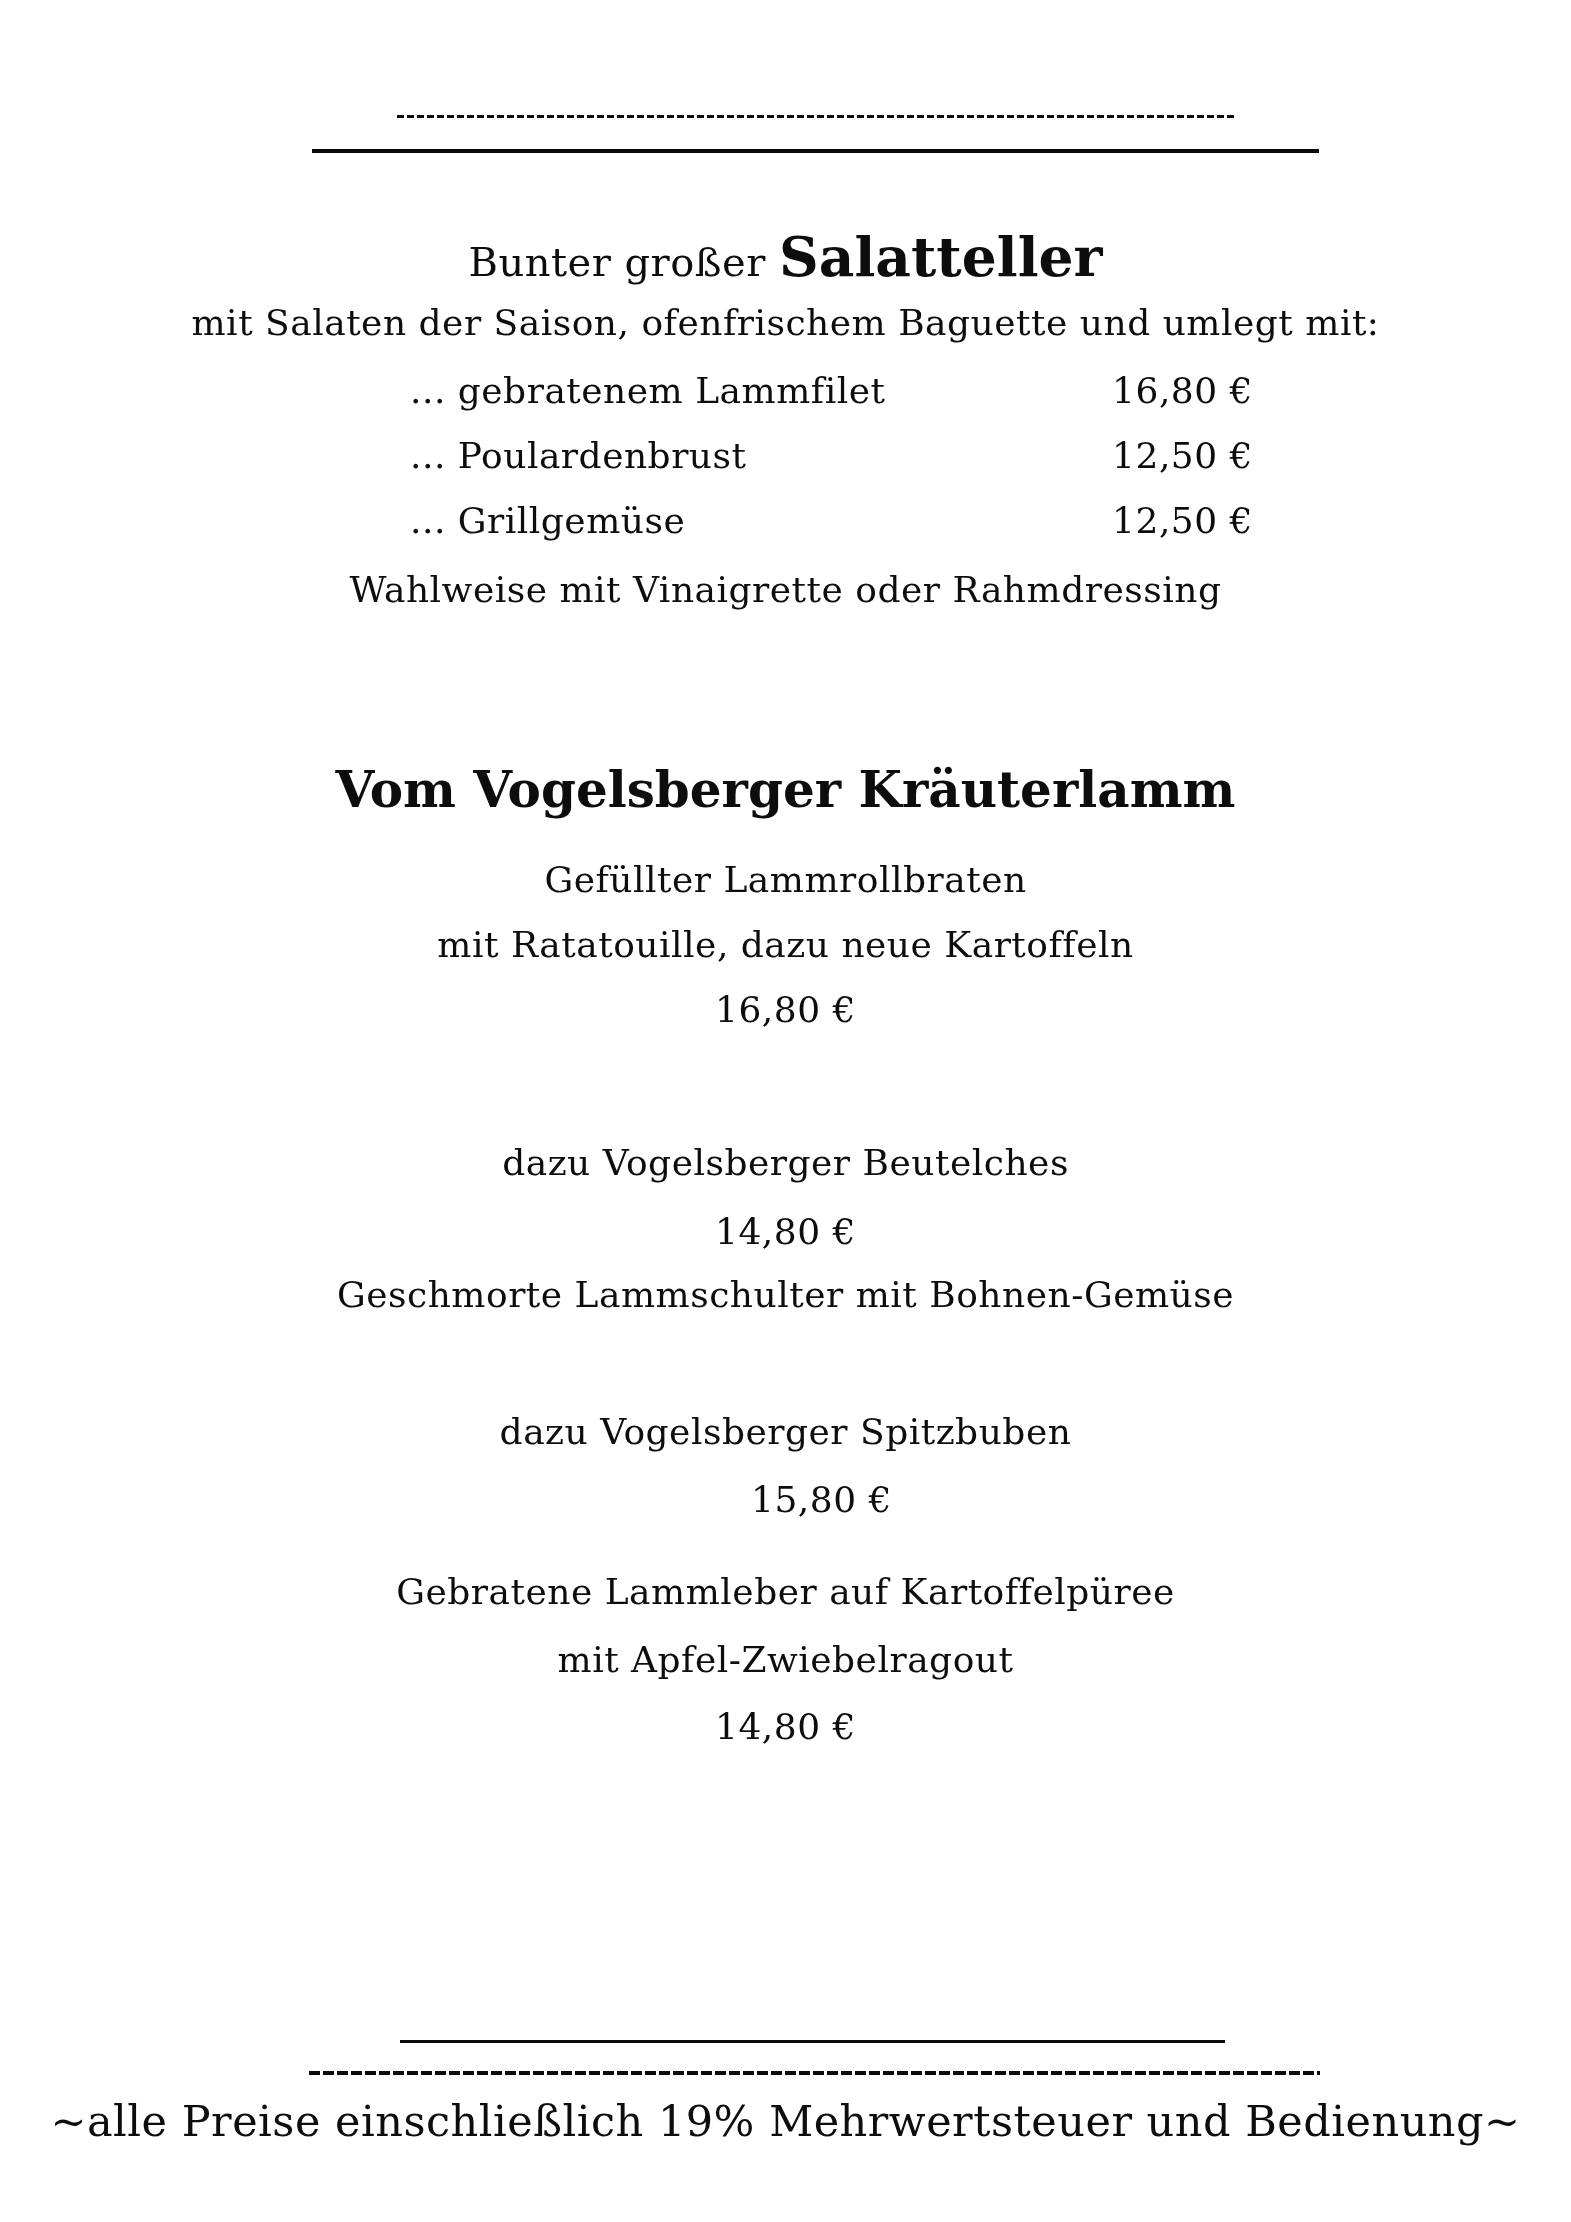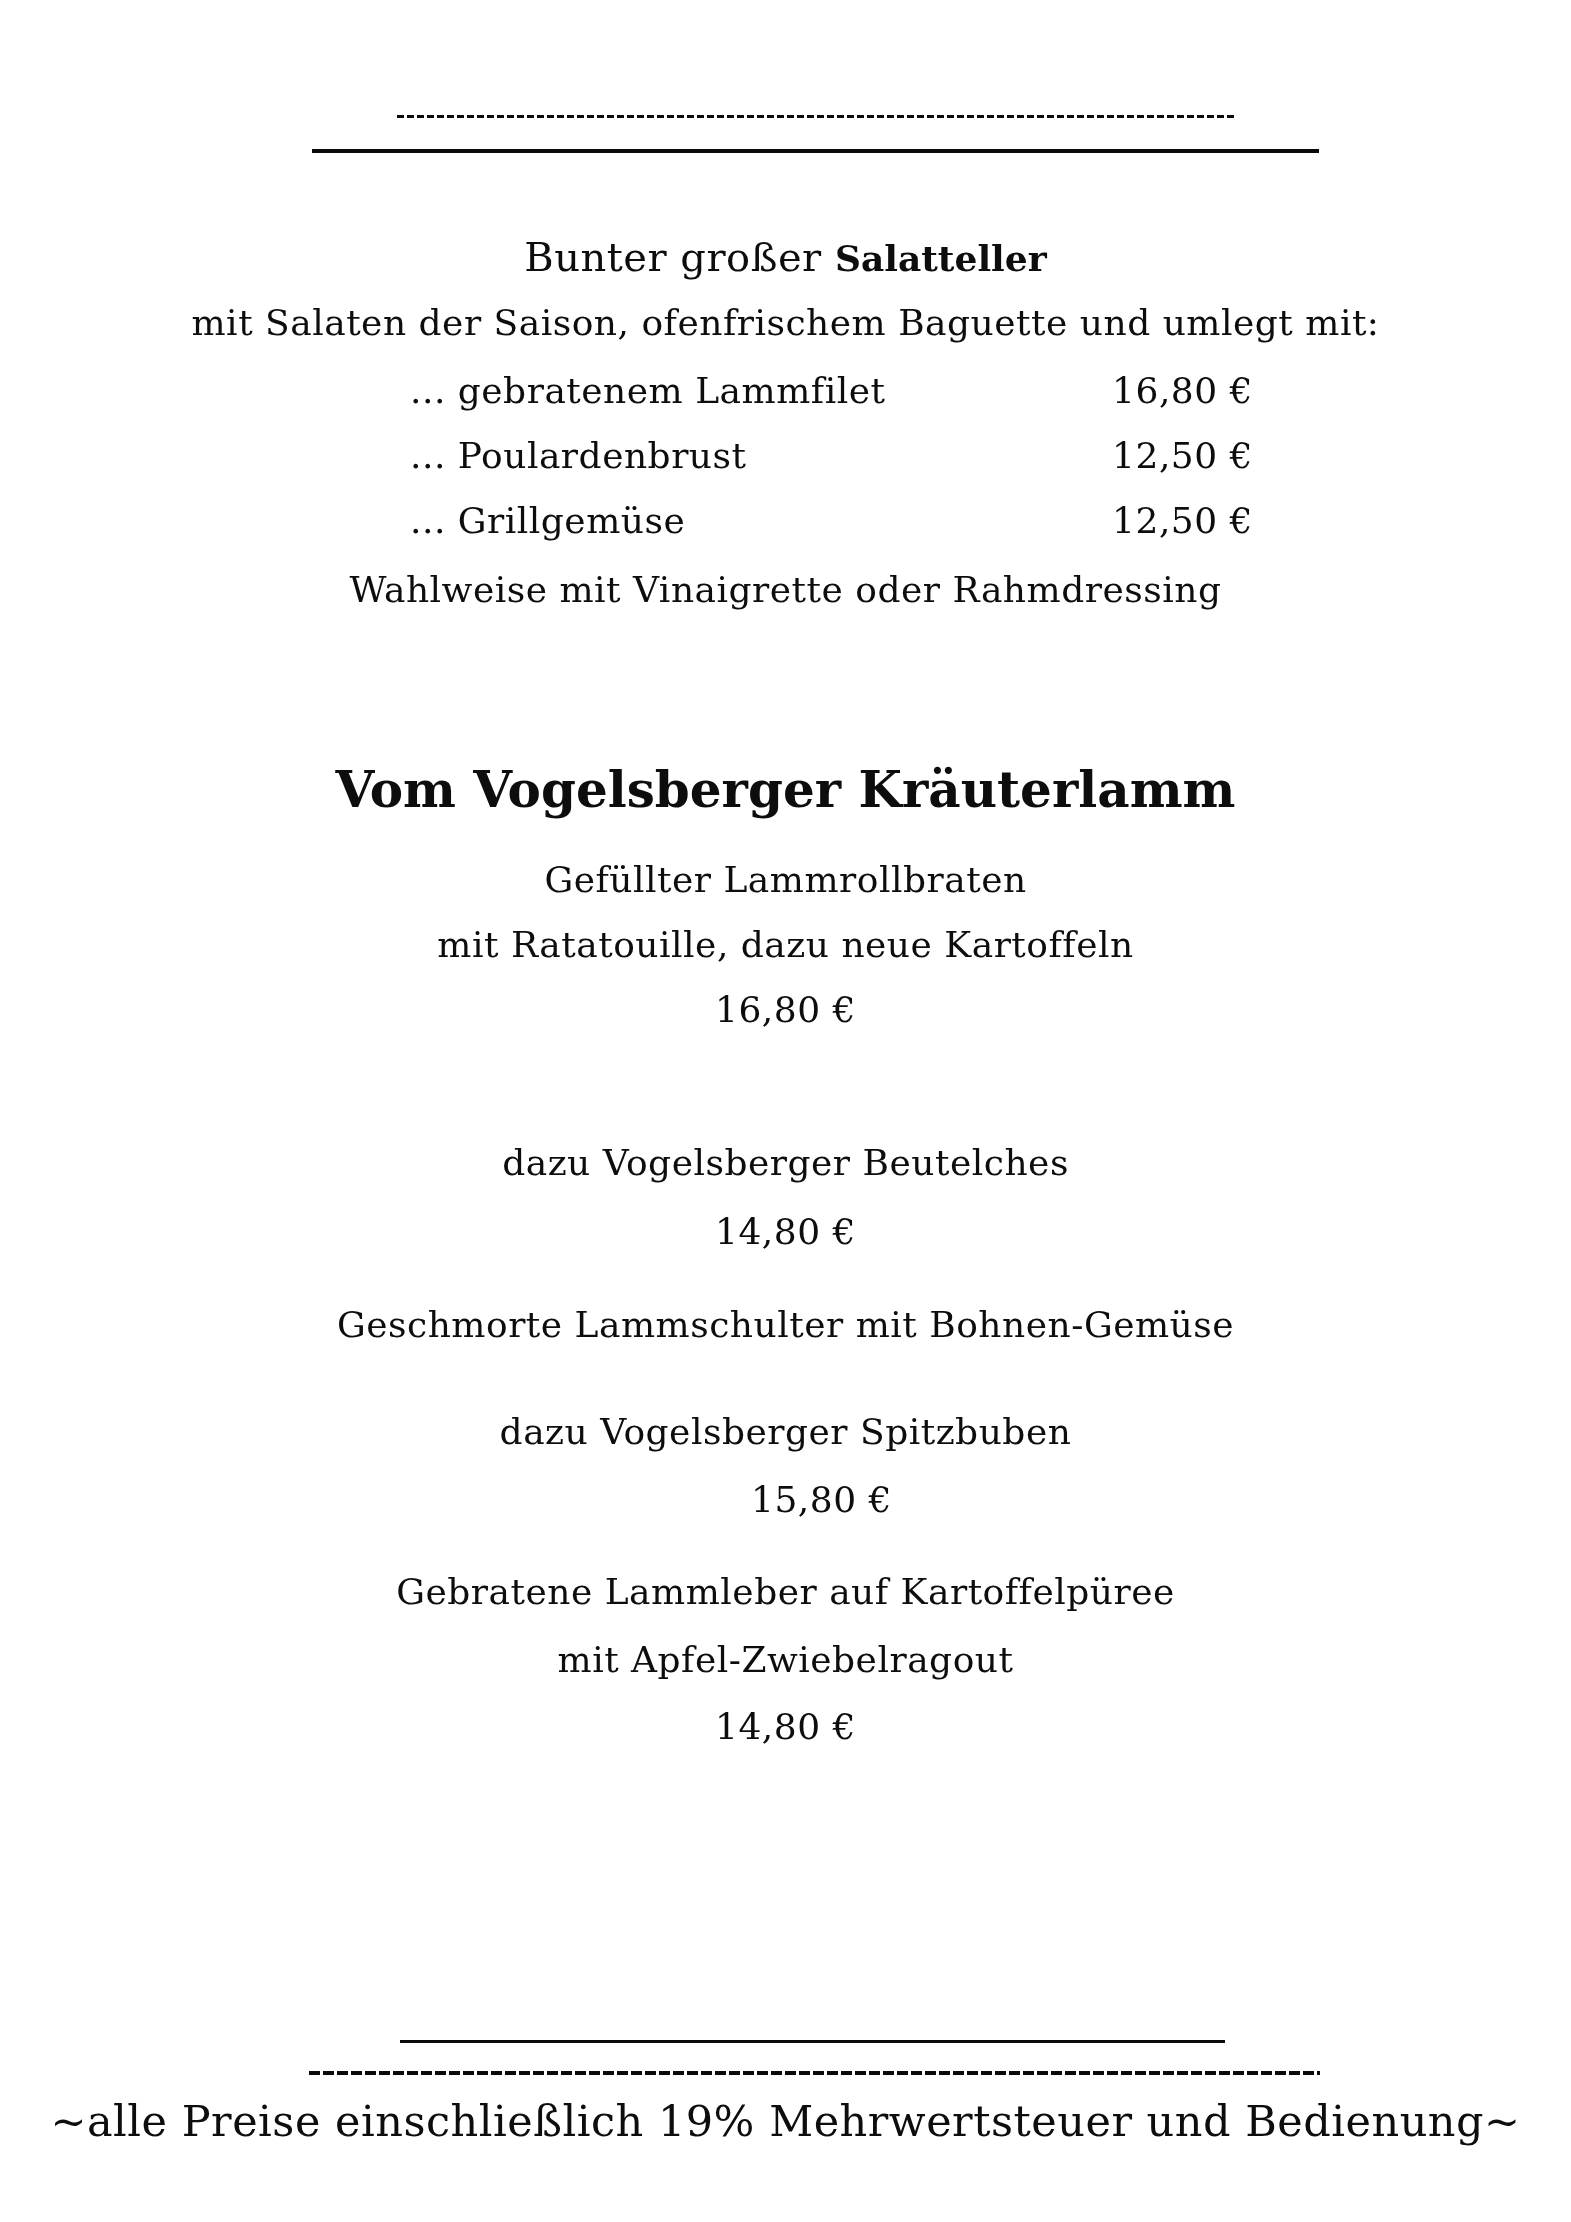--- a/index.html
+++ b/index.html
@@ -34,21 +34,21 @@
     white-space: nowrap;
   }
   .heading {
     font-size: 40px;
     line-height: 60px;
     letter-spacing: 0.5px;
     white-space: nowrap;
   }
   .heading .bold-part {
     font-weight: bold;
-    font-size: 36px;
+    font-size: 55px;
     letter-spacing: 0px;
   }
   .section-heading {
     font-weight: bold;
     font-size: 50px;
     line-height: 56px;
     letter-spacing: 0px;
     white-space: nowrap;
   }
 
@@ -99,21 +99,21 @@
 
   <div class="abs center section-heading" style="top:762px;">Vom Vogelsberger Kräuterlamm</div>
 
   <div class="abs center menu-text" style="top:857px;">Gefüllter Lammrollbraten</div>
   <div class="abs center menu-text" style="top:922px;">mit Ratatouille, dazu neue Kartoffeln</div>
   <div class="abs center menu-text" style="top:987px;">16,80 €</div>
 
   <div class="abs center menu-text" style="top:1140px;">dazu Vogelsberger Beutelches</div>
   <div class="abs center menu-text" style="top:1209px;">14,80 €</div>
 
-  <div class="abs center menu-text" style="top:1302px;">Geschmorte Lammschulter mit Bohnen-Gemüse</div>
+  <div class="abs center menu-text" style="top:1272px;">Geschmorte Lammschulter mit Bohnen-Gemüse</div>
   <div class="abs center menu-text" style="top:1409px;">dazu Vogelsberger Spitzbuben</div>
   <div class="abs center menu-text" style="top:1477px;padding-left:36px;">15,80 €</div>
 
   <div class="abs center menu-text" style="top:1569px;">Gebratene Lammleber auf Kartoffelpüree</div>
   <div class="abs center menu-text" style="top:1637px;">mit Apfel-Zwiebelragout</div>
   <div class="abs center menu-text" style="top:1704px;">14,80 €</div>
 
   <div class="abs rule-solid-thin" style="top:2040px; left:400px; width:825px;"></div>
   <div class="abs rule-dashed-thick" style="top:2071px; left:309px; width:1011px;"></div>
 

